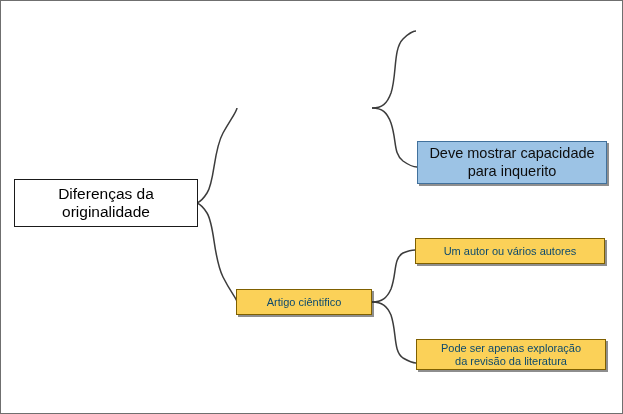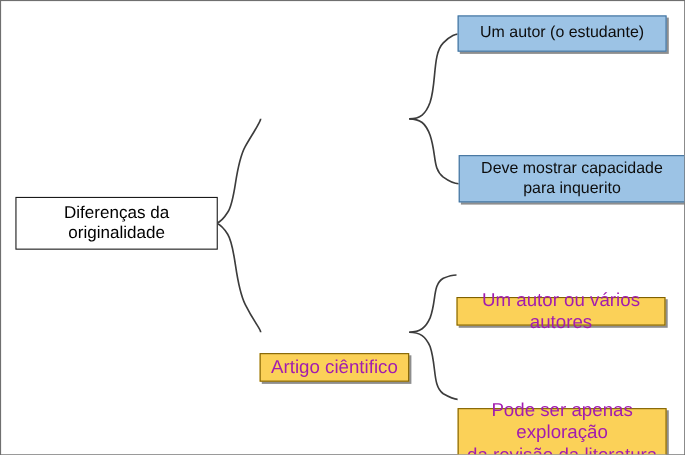--- a/index.html
+++ b/index.html
@@ -50,24 +50,23 @@
   .node-blue {
     background: #9CC3E5;
     border: 1.2px solid #41719C;
     font-size: 14.5px;
     color: #0d0d0d;
     box-shadow: 2px 2px 0 0 rgba(50,50,50,0.55);
   }
   .node-yellow {
     background: #FBD158;
     border: 1.2px solid #7F6000;
-    font-size: 17px;
-    color: #a21caf;
+    font-size: 11px;
+    color: #0c4a6e;
     box-shadow: 2px 2px 0 0 rgba(50,50,50,0.55);
-    margin-top: 32px;
   }
 </style>
 </head>
 <body>
 
 <div id="canvas">
 
   <svg id="connectors" viewBox="0 0 623 414" xmlns="http://www.w3.org/2000/svg">
 
     <path d="M196,202 C196,202 201,200 206,192 C214,180 212,150 222,132 C230,118 236,110 236,107" fill="none" stroke="#3C3C3C" stroke-width="1.5"></path>
@@ -82,35 +81,32 @@
 
     <path d="M371,301 C381,301 386,305 390,314 C396,332 392,350 402,357 C409,361 413,362 415,362" fill="none" stroke="#3C3C3C" stroke-width="1.5"></path>
   </svg>
 
   <div class="node node-root" style="left:13px; top:178px; width:184px; height:48px;">
     <span class="label">Diferenças da
 originalidade</span>
   </div>
 
 
-  <div class="node node-blue" style="left:415px; top:13px; width:190px; height:33px;">
-    <span class="label">Um autor (o estudante)</span>
-  </div>
 
-  <div class="node node-blue" style="left:416px; top:140px; width:206px; height:43px;">
+  <div class="node node-blue" style="left:416px; top:140px; width:190px; height:43px;">
     <span class="label">Deve mostrar capacidade
 para inquerito</span>
   </div>
 
   <div class="node node-yellow" style="left:235px; top:288px; width:136px; height:26px;justify-content:flex-end;">
     <span class="label">Artigo ciêntifico</span>
   </div>
 
   <div class="node node-yellow" style="left:414px; top:237px; width:190px; height:26px;">
     <span class="label">Um autor ou vários autores</span>
   </div>
 
-  <div class="node node-yellow" style="left:415px; top:338px; width:190px; height:45px;justify-content:flex-end;">
+  <div class="node node-yellow" style="left:415px; top:338px; width:190px; height:31px;justify-content:flex-end;">
     <span class="label">Pode ser apenas exploração
 da revisão da literatura</span>
   </div>
 
 </div>
 
 </body></html>

